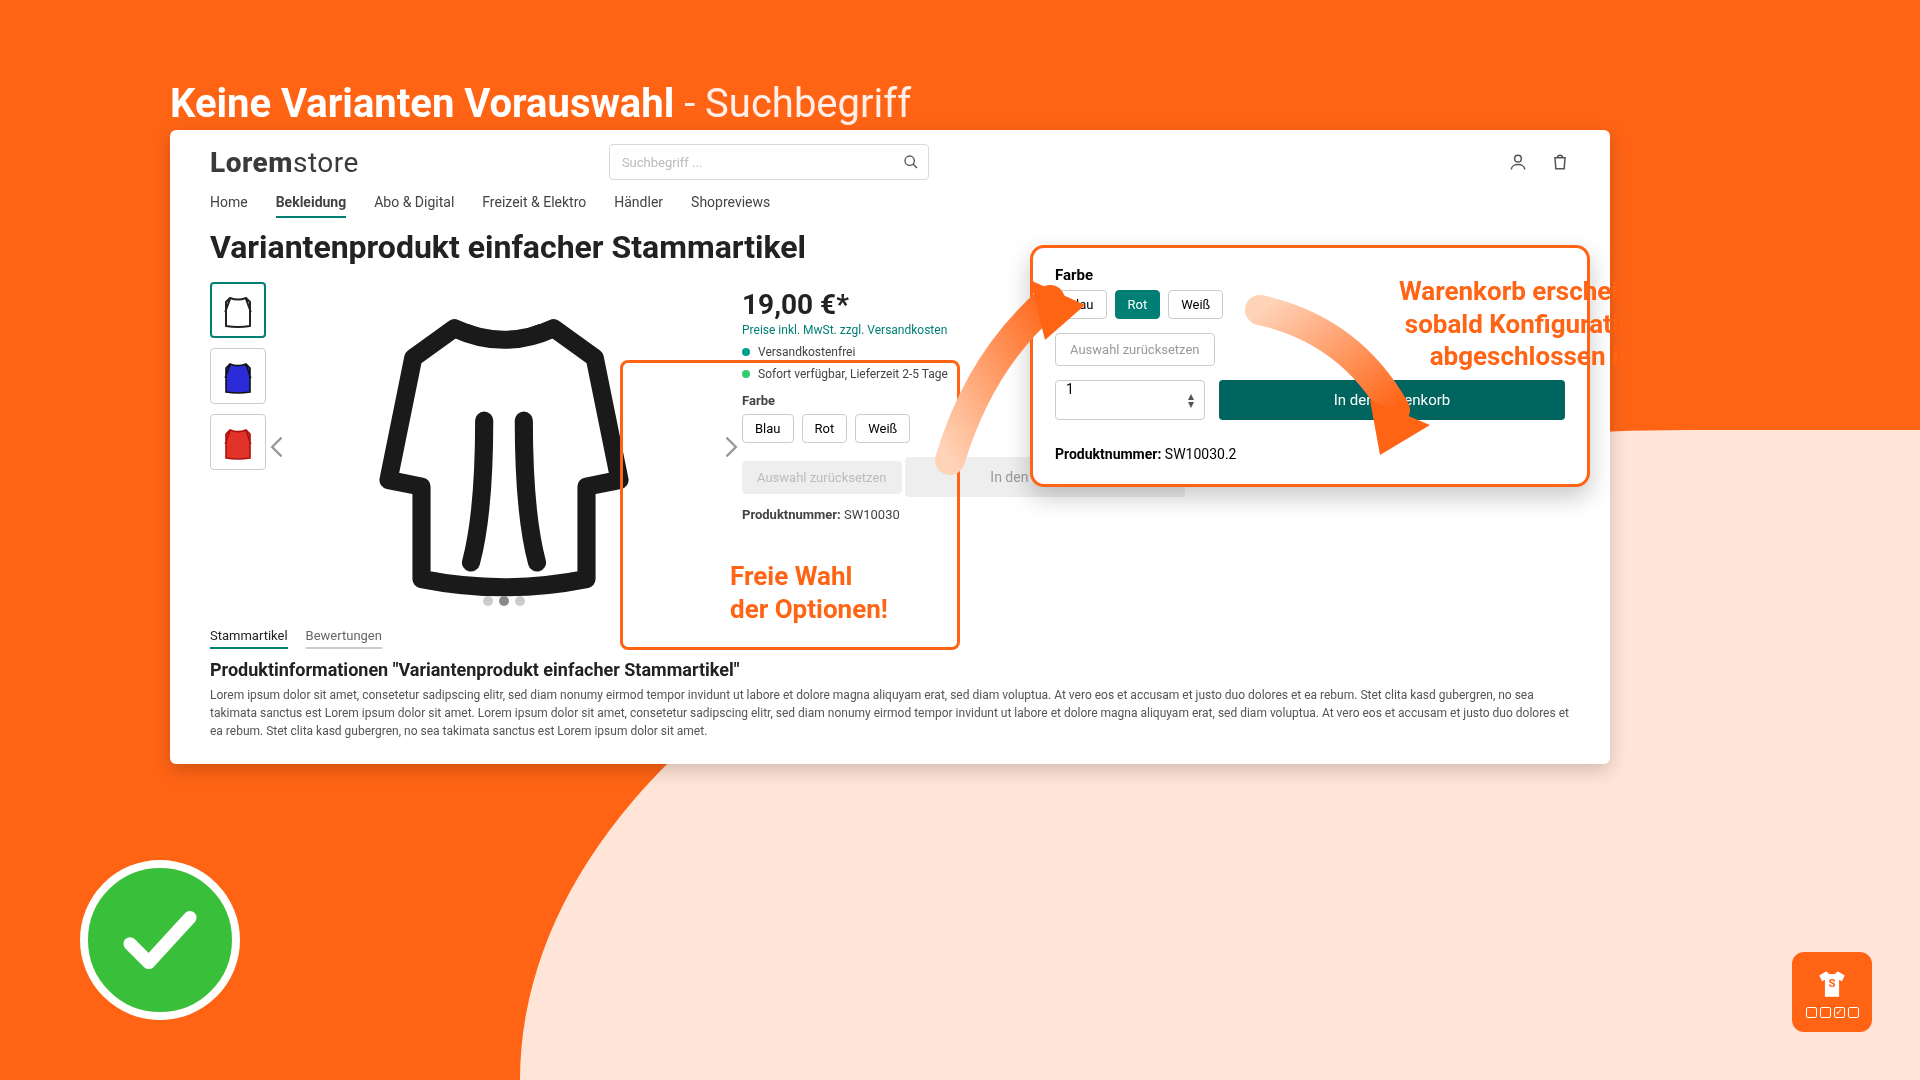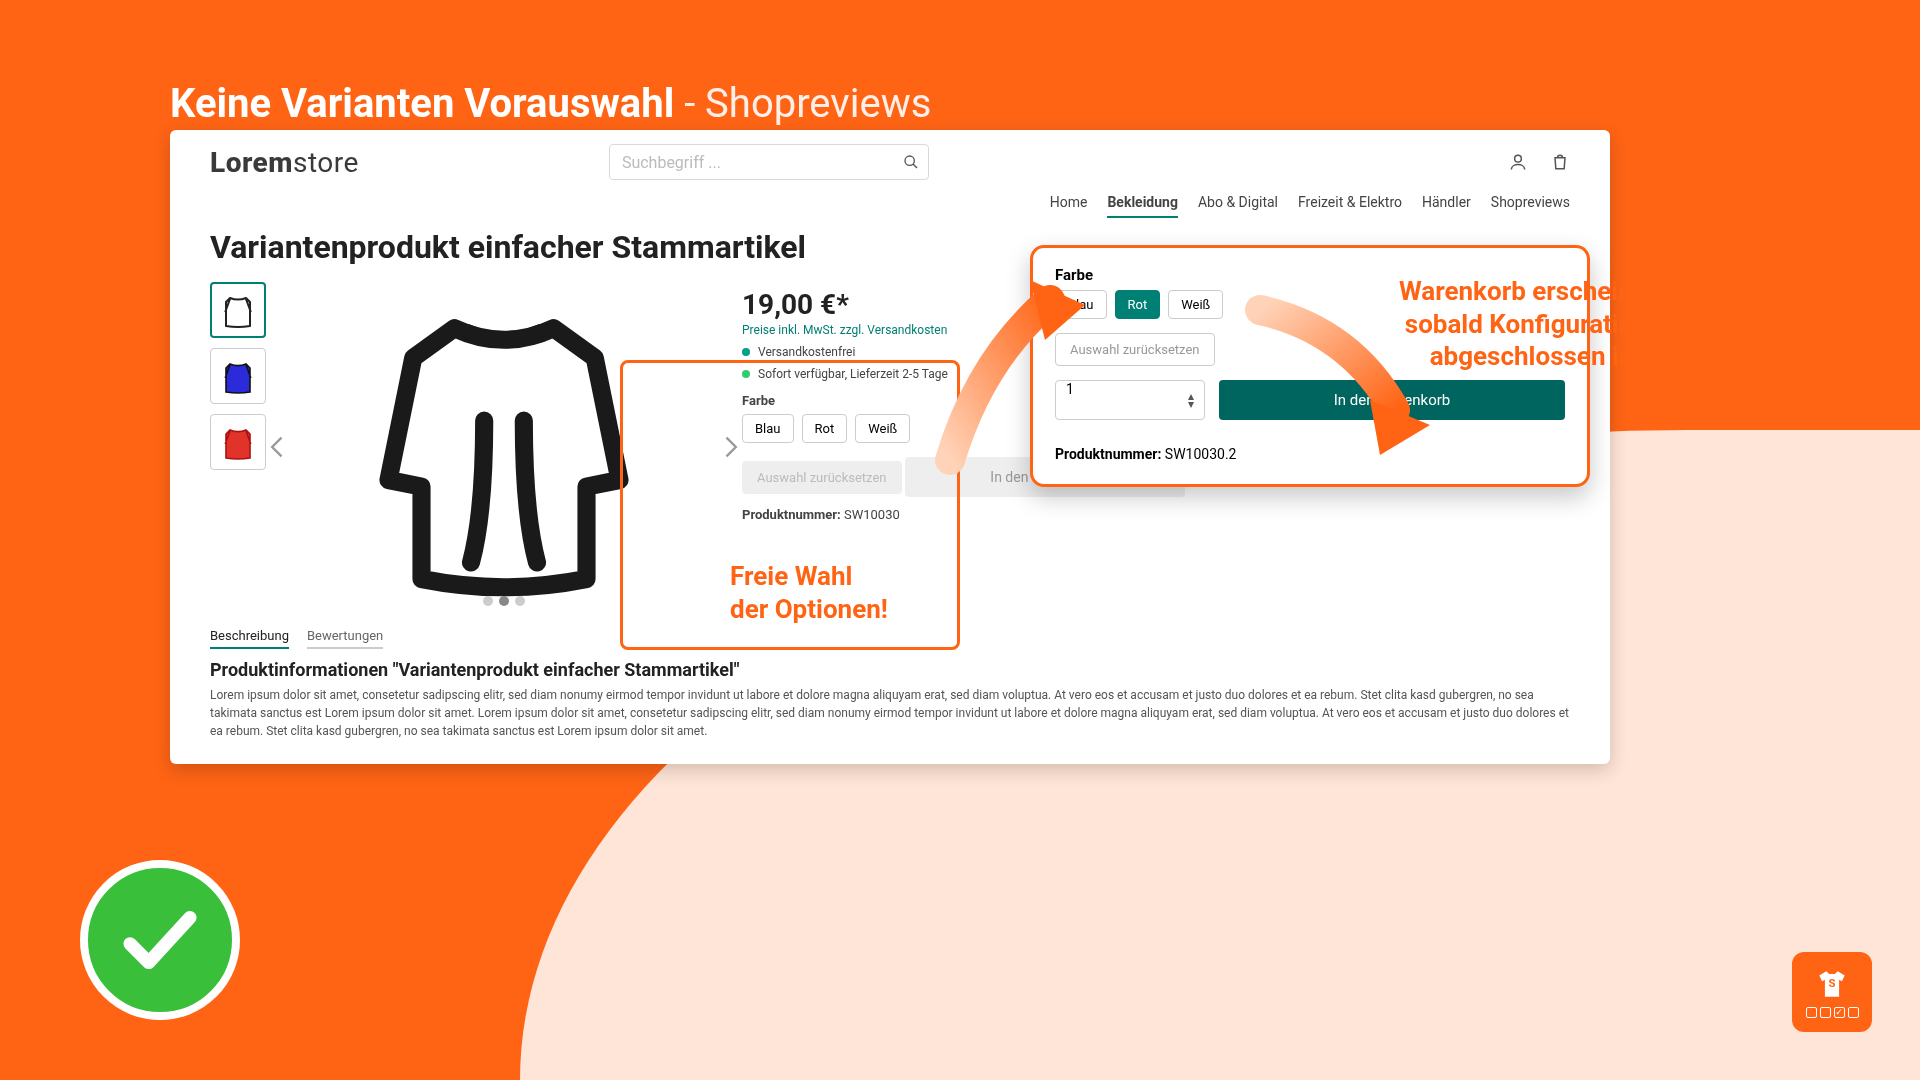--- a/index.html
+++ b/index.html
@@ -5,26 +5,26 @@
   * { box-sizing: border-box; margin: 0; padding: 0; font-family: -apple-system, BlinkMacSystemFont, "Segoe UI", Roboto, Arial, sans-serif; }
   body { width: 1920px; height: 1080px; background: #ff6415; overflow: hidden; position: relative; }
   .bg-swoosh { position: absolute; right: 0; bottom: 0; width: 1400px; height: 650px; background: #ffe5d7; border-top-left-radius: 100% 120%; }
   .slide-title { position: absolute; left: 170px; top: 80px; color: #fff; font-size: 40px; font-weight: 700; }
   .slide-title .sub { font-weight: 400; opacity: .9; }
   .store-card { position: absolute; left: 170px; top: 130px; width: 1440px; background: #fff; border-radius: 6px; box-shadow: 0 6px 18px rgba(0,0,0,.18); padding: 14px 40px 24px; }
   .header-row { display: flex; align-items: center; gap: 40px; }
   .logo { font-size: 28px; font-weight: 800; color: #3a3a3a; letter-spacing: .5px; }
   .logo span { font-weight: 400; }
   .search-wrap { flex: 1; position: relative; max-width: 320px; margin-left: 210px; }
-  .search-wrap input { width: 100%; height: 36px; border: 1px solid #d9d9d9; border-radius: 4px; padding: 0 36px 0 12px; font-size: 16px; color: #555; }
+  .search-wrap input { width: 100%; height: 36px; border: 1px solid #d9d9d9; border-radius: 4px; padding: 0 36px 0 12px; font-size: 13px; color: #555; }
   .search-wrap input::placeholder { color: #bbb; }
   .search-icon { position: absolute; right: 10px; top: 50%; transform: translateY(-50%); width: 16px; height: 16px; }
   .hdr-icons { margin-left: auto; display: flex; gap: 22px; }
   .hdr-icons svg { width: 20px; height: 20px; }
-  .main-nav { display: flex; gap: 20px; margin-top: 14px; font-size: 14px; color: #444; justify-content: flex-end; }
+  .main-nav { display: flex; gap: 28px; margin-top: 14px; font-size: 14px; color: #444; }
   .main-nav .nav-item { cursor: pointer; padding-bottom: 6px; border-bottom: 2px solid transparent; }
   .main-nav .nav-item.active { font-weight: 700; border-bottom-color: #008075; }
   .breadcrumb { margin-top: 28px; font-size: 13px; color: #555; }
   .breadcrumb .sep { margin: 0 6px; color: #008075; }
   .breadcrumb .current { color: #008075; }
   .prod-title { margin-top: 10px; font-size: 32px; font-weight: 700; color: #222; }
   .prod-body { display: flex; gap: 8px; margin-top: 16px; }
   .thumbs { display: flex; flex-direction: column; gap: 10px; }
   .thumb { width: 56px; height: 56px; border: 1px solid #ccc; border-radius: 4px; display: flex; align-items: center; justify-content: center; }
   .thumb.active { border: 2px solid #008075; }
@@ -88,21 +88,21 @@
   .brand-badge .boxes span.chk::after { content:"✓"; color:#fff; font-size:9px; line-height:1; }
 
   svg { display:block; }
 </style>
 </head>
 <body>
 
 <div class="bg-swoosh"></div>
 
 <div class="slide-title">
-  <span>Keine Varianten Vorauswahl</span><span class="sub"> - Shopreviews</span>
+  <span>Keine Varianten Vorauswahl</span><span class="sub"> - Suchbegriff</span>
 </div>
 
 <div class="store-card">
 
   <div class="header-row">
     <div class="logo">
       <span style="font-weight:800">Lorem</span><span>store</span>
     </div>
     <div class="search-wrap">
       <input placeholder="Suchbegriff ..." style="">
@@ -202,21 +202,21 @@
       <button class="reset-btn disabled">Auswahl zurücksetzen</button>
       <button class="cart-btn">In den Warenkorb</button>
       <div class="pn-line">
         <b>Produktnummer:</b>
         <span>SW10030</span>
       </div>
     </div>
   </div>
 
   <div class="tabs" id="tabs">
-      <div class="tab active">Beschreibung</div>
+      <div class="tab active">Stammartikel</div>
       <div class="tab">Bewertungen</div>
     </div>
   <div class="info-title">Produktinformationen "Variantenprodukt einfacher Stammartikel"</div>
   <div class="info-text">Lorem ipsum dolor sit amet, consetetur sadipscing elitr, sed diam nonumy eirmod tempor invidunt ut labore et dolore magna aliquyam erat, sed diam voluptua. At vero eos et accusam et justo duo dolores et ea rebum. Stet clita kasd gubergren, no sea takimata sanctus est Lorem ipsum dolor sit amet. Lorem ipsum dolor sit amet, consetetur sadipscing elitr, sed diam nonumy eirmod tempor invidunt ut labore et dolore magna aliquyam erat, sed diam voluptua. At vero eos et accusam et justo duo dolores et ea rebum. Stet clita kasd gubergren, no sea takimata sanctus est Lorem ipsum dolor sit amet.</div>
 </div>
 
 <div class="feature-frame"></div>
 
 <div class="annot left" id="annot-left">Freie Wahl<br>der Optionen!</div>
 <div class="annot right" id="annot-right">Warenkorb erscheint,<br>sobald Konfiguration<br>abgeschlossen ist!</div>

